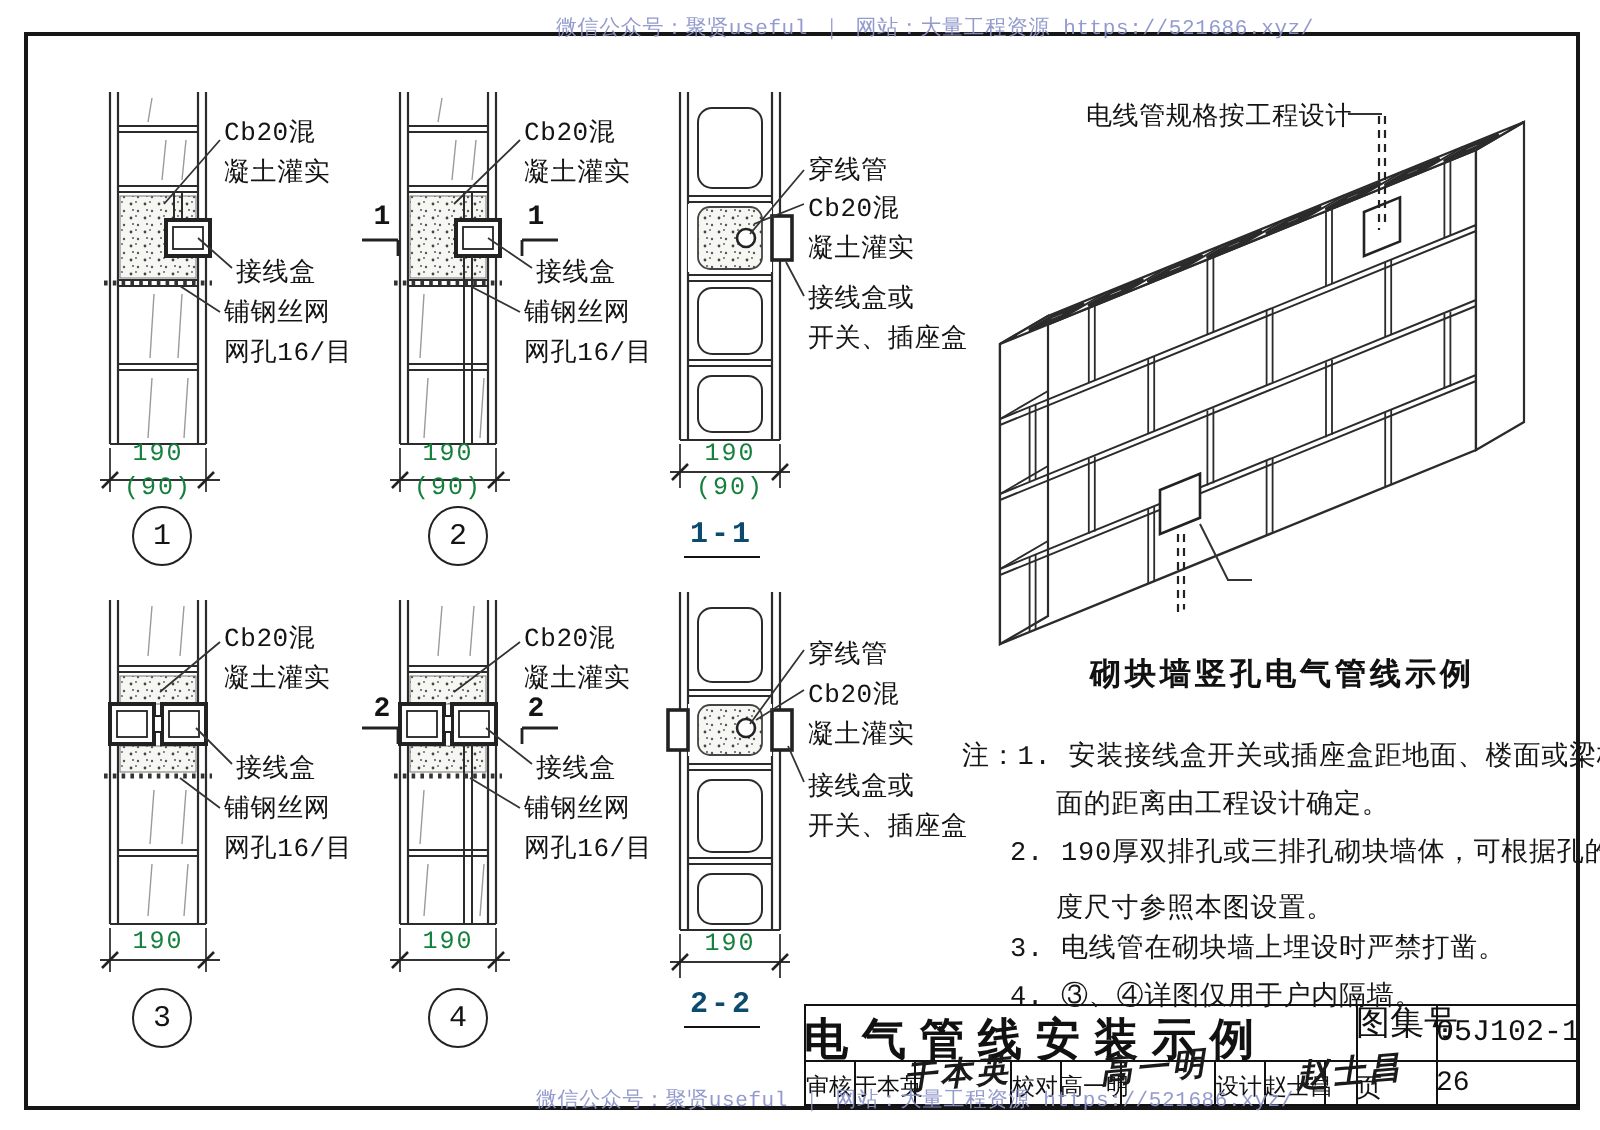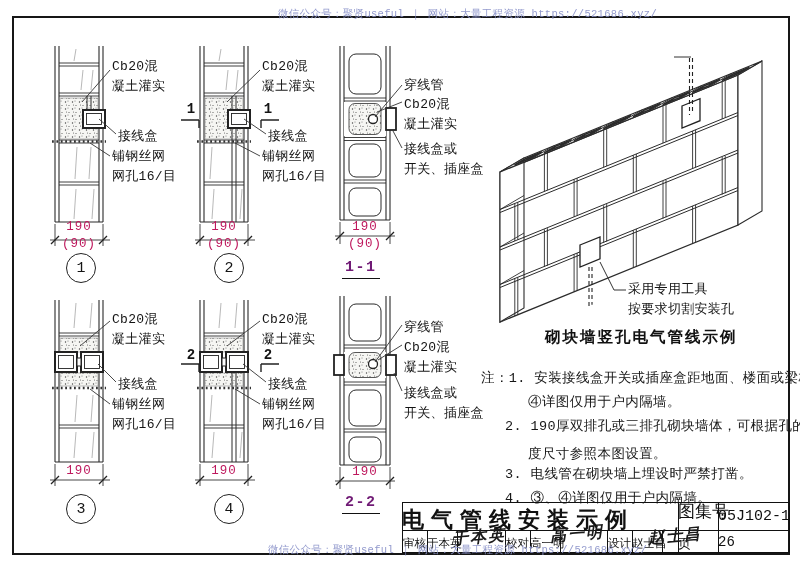--- a/index.html
+++ b/index.html
@@ -1,24 +1,24 @@
 <!DOCTYPE html>
 <html><head>
 <meta charset="utf-8">
 <style>
   html,body{margin:0;padding:0;background:#fff;}
   .page{position:relative;width:800px;height:565px;background:#ffffff;overflow:hidden;
         font-family:Liberation Mono, monospace;color:#141414;}
   svg.draw{position:absolute;overflow:visible;}
   .ann{position:absolute;font-size:13px;line-height:1.5;white-space:pre-line;letter-spacing:.3px;color:#141414;}
-  .dim{position:absolute;font-size:12.5px;letter-spacing:1px;text-align:center;color:#be185d;}
+  .dim{position:absolute;font-size:12.5px;letter-spacing:1px;text-align:center;color:#15803d;}
   .circ{position:absolute;width:28px;height:28px;border:1.6px solid #222;border-radius:50%;
         display:flex;align-items:center;justify-content:center;font-size:15px;color:#141414;background:#fff;}
   .seclab{position:absolute;font-size:15px;font-weight:bold;letter-spacing:1.5px;
-          border-bottom:1.8px solid #111;padding:0 3px 2px;color:#701a75;}
+          border-bottom:1.8px solid #111;padding:0 3px 2px;color:#0c4a6e;}
   .mark{position:absolute;font-size:14px;font-weight:bold;width:14px;text-align:center;color:#141414;}
   .note{position:absolute;font-size:13.5px;letter-spacing:.4px;color:#161616;white-space:nowrap;}
   .caption{position:absolute;font-size:15.5px;font-weight:bold;letter-spacing:2px;text-align:left;color:#111;}
   .wm{position:absolute;font-size:10.5px;color:#8a92c9;letter-spacing:.3px;white-space:nowrap;z-index:6;opacity:.92;}
   .border-frame{position:absolute;left:12px;top:16px;width:778px;height:539px;
                 border:2.5px solid #161616;box-sizing:border-box;}
   .tbrect{position:absolute;left:402px;top:502px;width:388px;height:51px;
           border:1.4px solid #111;box-sizing:border-box;}
   .tbh{position:absolute;left:402px;top:530px;width:388px;height:0;border-top:1.3px solid #111;}
   .tbv{position:absolute;width:0;border-left:1.3px solid #111;}
@@ -277,27 +277,26 @@
 
     <polygon points="202,66 220,58.7 220,80.7 202,88" fill="#fff" stroke="#222" stroke-width="1.3"></polygon>
     <polygon points="100,205 120,196.9 120,218.9 100,227" fill="#fff" stroke="#222" stroke-width="1.3"></polygon>
 
     <path d="M209.5 18V75 M212.5 18V74" stroke="#222" stroke-width="1.1" stroke-dasharray="4,3" fill="none"></path>
     <path d="M109 227V266 M112 227V264.8" stroke="#222" stroke-width="1.1" stroke-dasharray="4,3" fill="none"></path>
 
     <path d="M194 17H211" stroke="#333" stroke-width="1" fill="none"></path>
     <path d="M146 250H134L120 222" stroke="#333" stroke-width="1" fill="none"></path>
   </svg>
-  <div class="ann" style="left:628px;top:280px;">采用专用工具
-按要求切割安装孔</div>
+  <div class="ann" style="left:543px;top:49px;">电线管规格按工程设计</div>
   <div class="caption" style="left:545px;top:327px;width:225px;">砌块墙竖孔电气管线示例</div>
 
   <div>
     <div class="note" style="left:481px;top:369px;">注：1. 安装接线盒开关或插座盒距地面、楼面或梁板底</div>
-    <div class="note" style="left:528px;top:393px;">④详图仅用于户内隔墙。</div>
+    <div class="note" style="left:528px;top:393px;">面的距离由工程设计确定。</div>
     <div class="note" style="left:505px;top:417px;">2. 190厚双排孔或三排孔砌块墙体，可根据孔的宽</div>
     <div class="note" style="left:528px;top:445px;">度尺寸参照本图设置。</div>
     <div class="note" style="left:505px;top:465px;">3. 电线管在砌块墙上埋设时严禁打凿。</div>
     <div class="note" style="left:505px;top:489px;">4. ③、④详图仅用于户内隔墙。</div>
   </div>
 
   <div>
     <div class="tbrect"></div>
     <div class="tbh"></div>
     <div class="tbv" style="left:678px;top:502px;height:51px;"></div>

